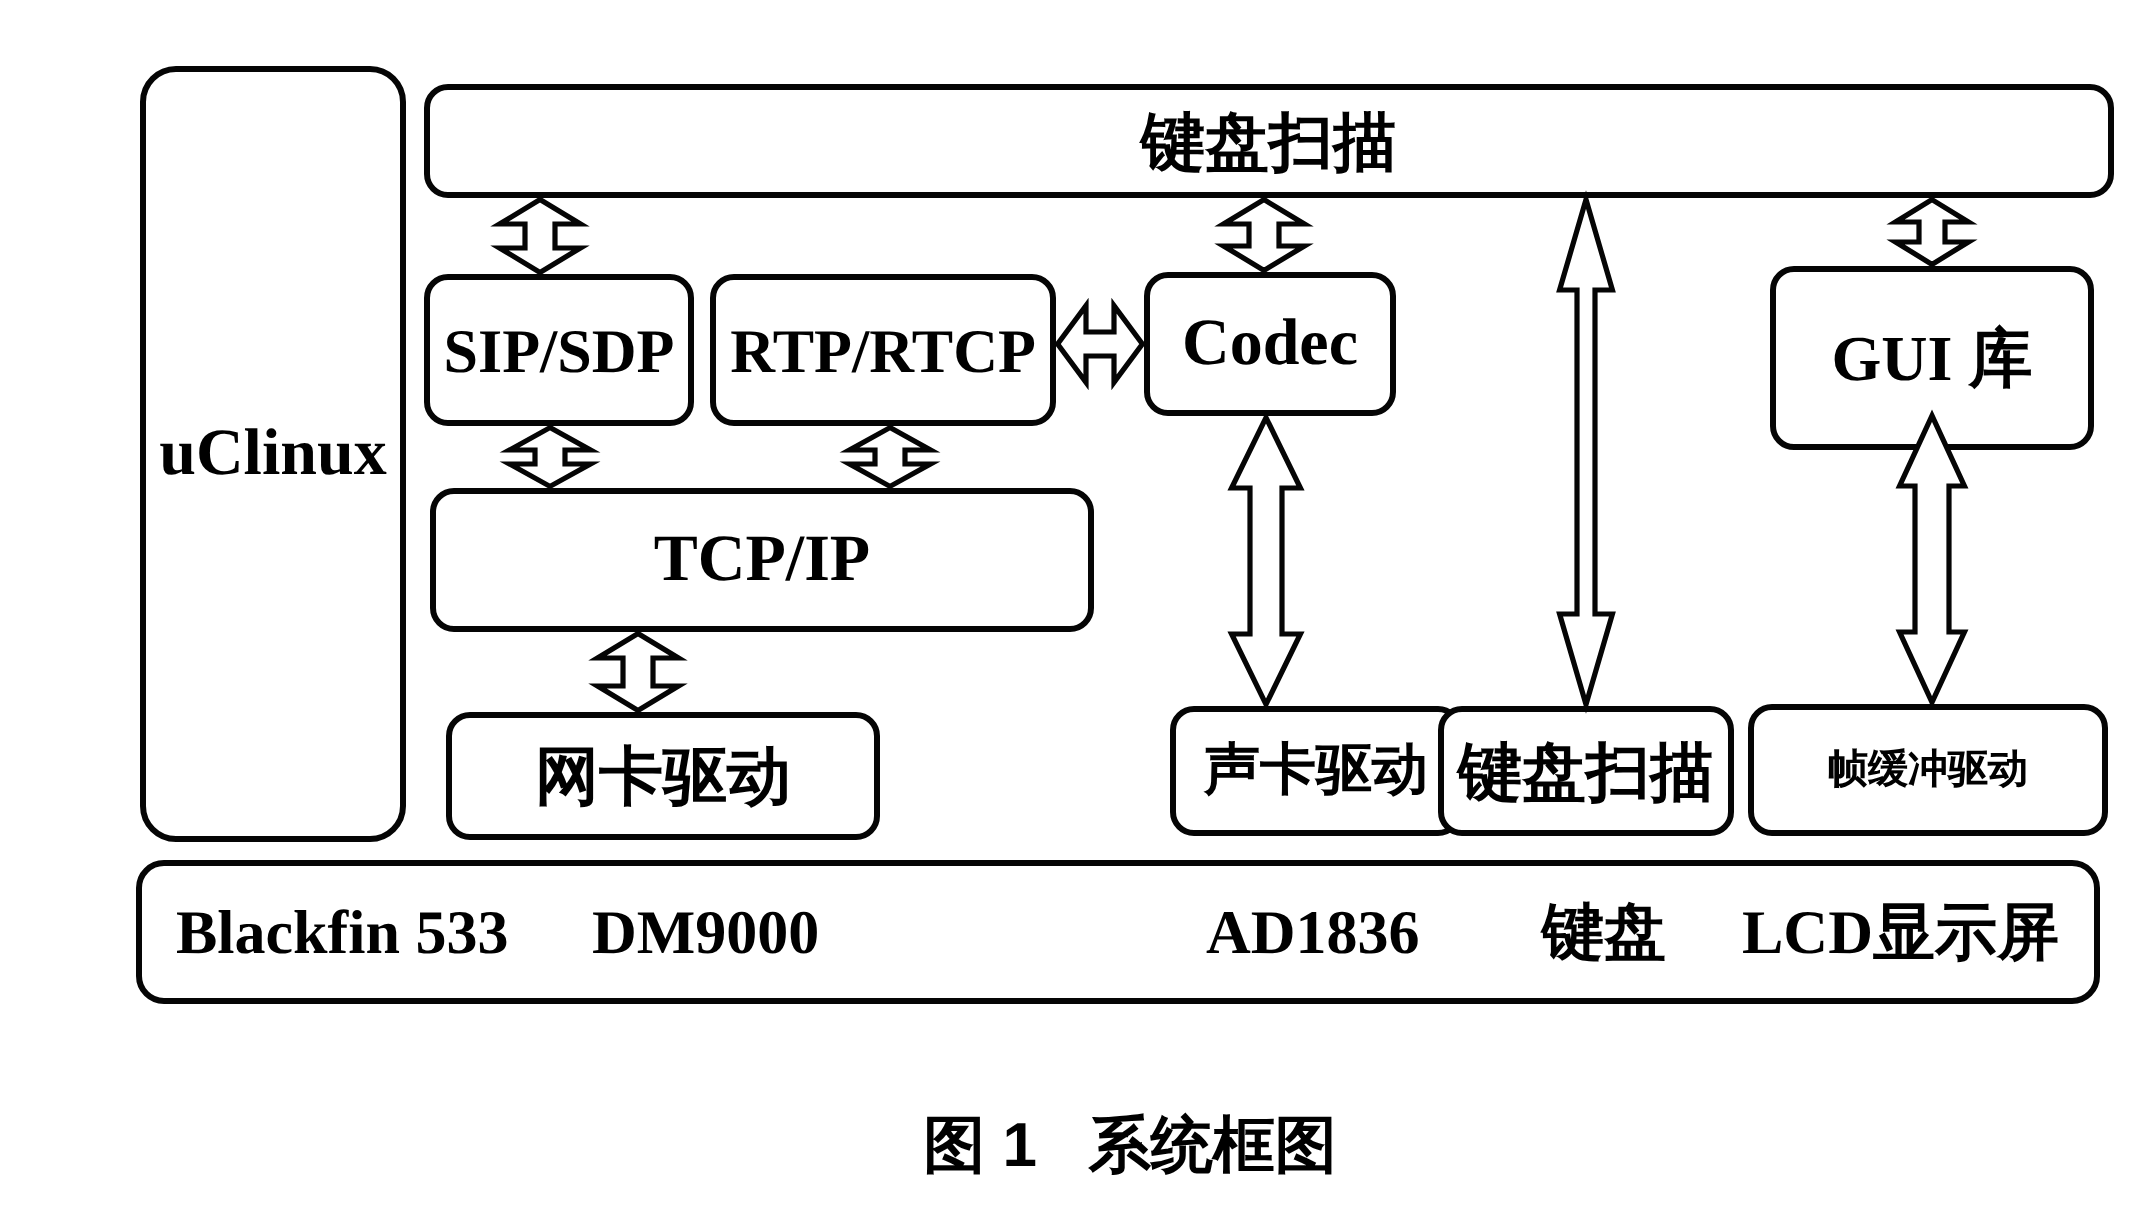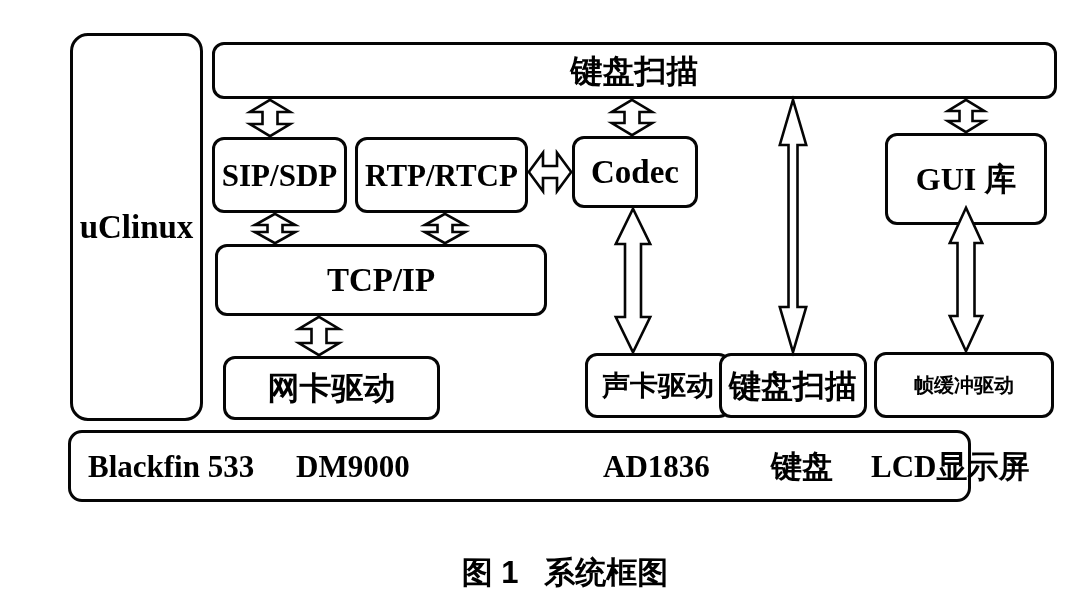--- a/index.html
+++ b/index.html
@@ -17,21 +17,21 @@
   .b-app{left:212px;top:42px;width:845px;height:57px;font-size:32px;}
   .b-sipsdp{left:212px;top:137px;width:135px;height:76px;}
   .b-rtprtcp{left:355px;top:137px;width:173px;height:76px;}
   .b-codec{left:572px;top:136px;width:126px;height:72px;font-size:33px;}
   .b-gui{left:885px;top:133px;width:162px;height:92px;font-size:32px;font-family:Liberation Serif, serif;}
   .b-tcpip{left:215px;top:244px;width:332px;height:72px;font-size:33px;}
   .b-nic{left:223px;top:356px;width:217px;height:64px;font-size:32px;}
   .b-sound{left:585px;top:353px;width:146px;height:65px;font-size:28px;}
   .b-keyscan{left:719px;top:353px;width:148px;height:65px;font-size:32px;}
   .b-framebuf{left:874px;top:352px;width:180px;height:66px;font-size:20px;}
-  .b-hw{left:68px;top:430px;width:903px;height:72px;border-radius:14px;justify-content:flex-start;}
+  .b-hw{left:68px;top:430px;width:982px;height:72px;border-radius:14px;justify-content:flex-start;}
   .hw-label{position:absolute;top:50%;transform:translateY(-50%);font-weight:bold;font-size:31px;white-space:pre;}
   .hw-cpu{left:17px;}
   .hw-eth{left:225px;}
   .hw-audio{left:488px;margin-left:44px;}
   .hw-kbd{left:700px;}
   .hw-lcd{left:800px;}
   .arrow{position:absolute;overflow:visible;}
   .arrow polygon{fill:#fff;stroke:#050505;stroke-width:2.6;stroke-linejoin:miter;}
   .caption{
     position:absolute;left:0;top:552px;width:1070px;text-align:center;

